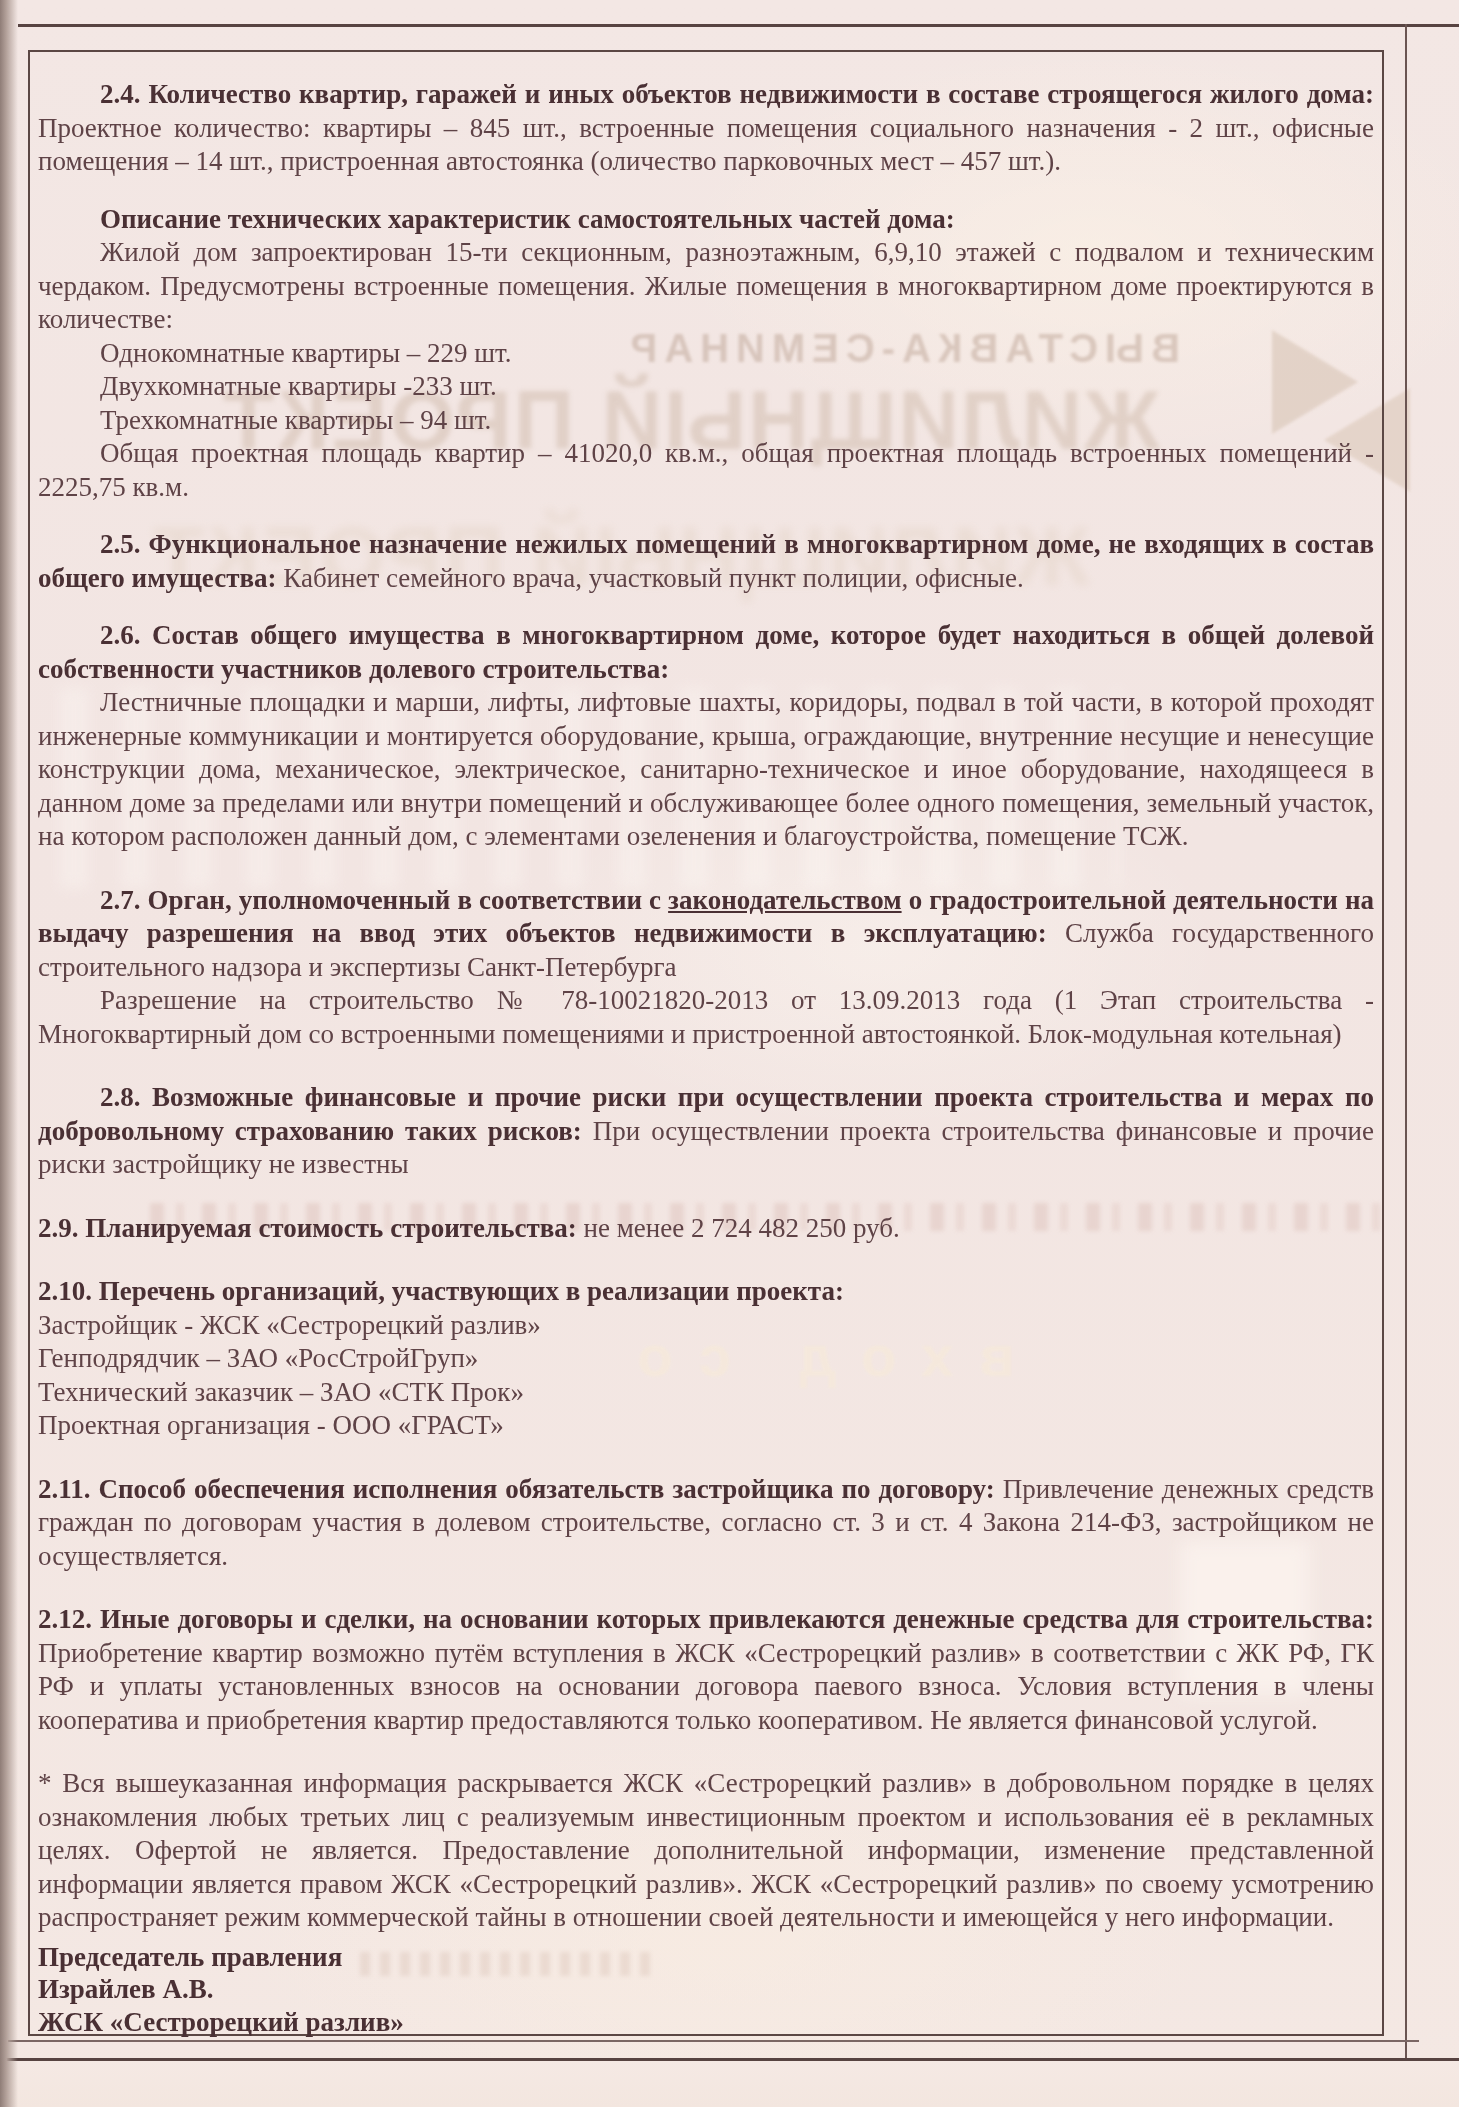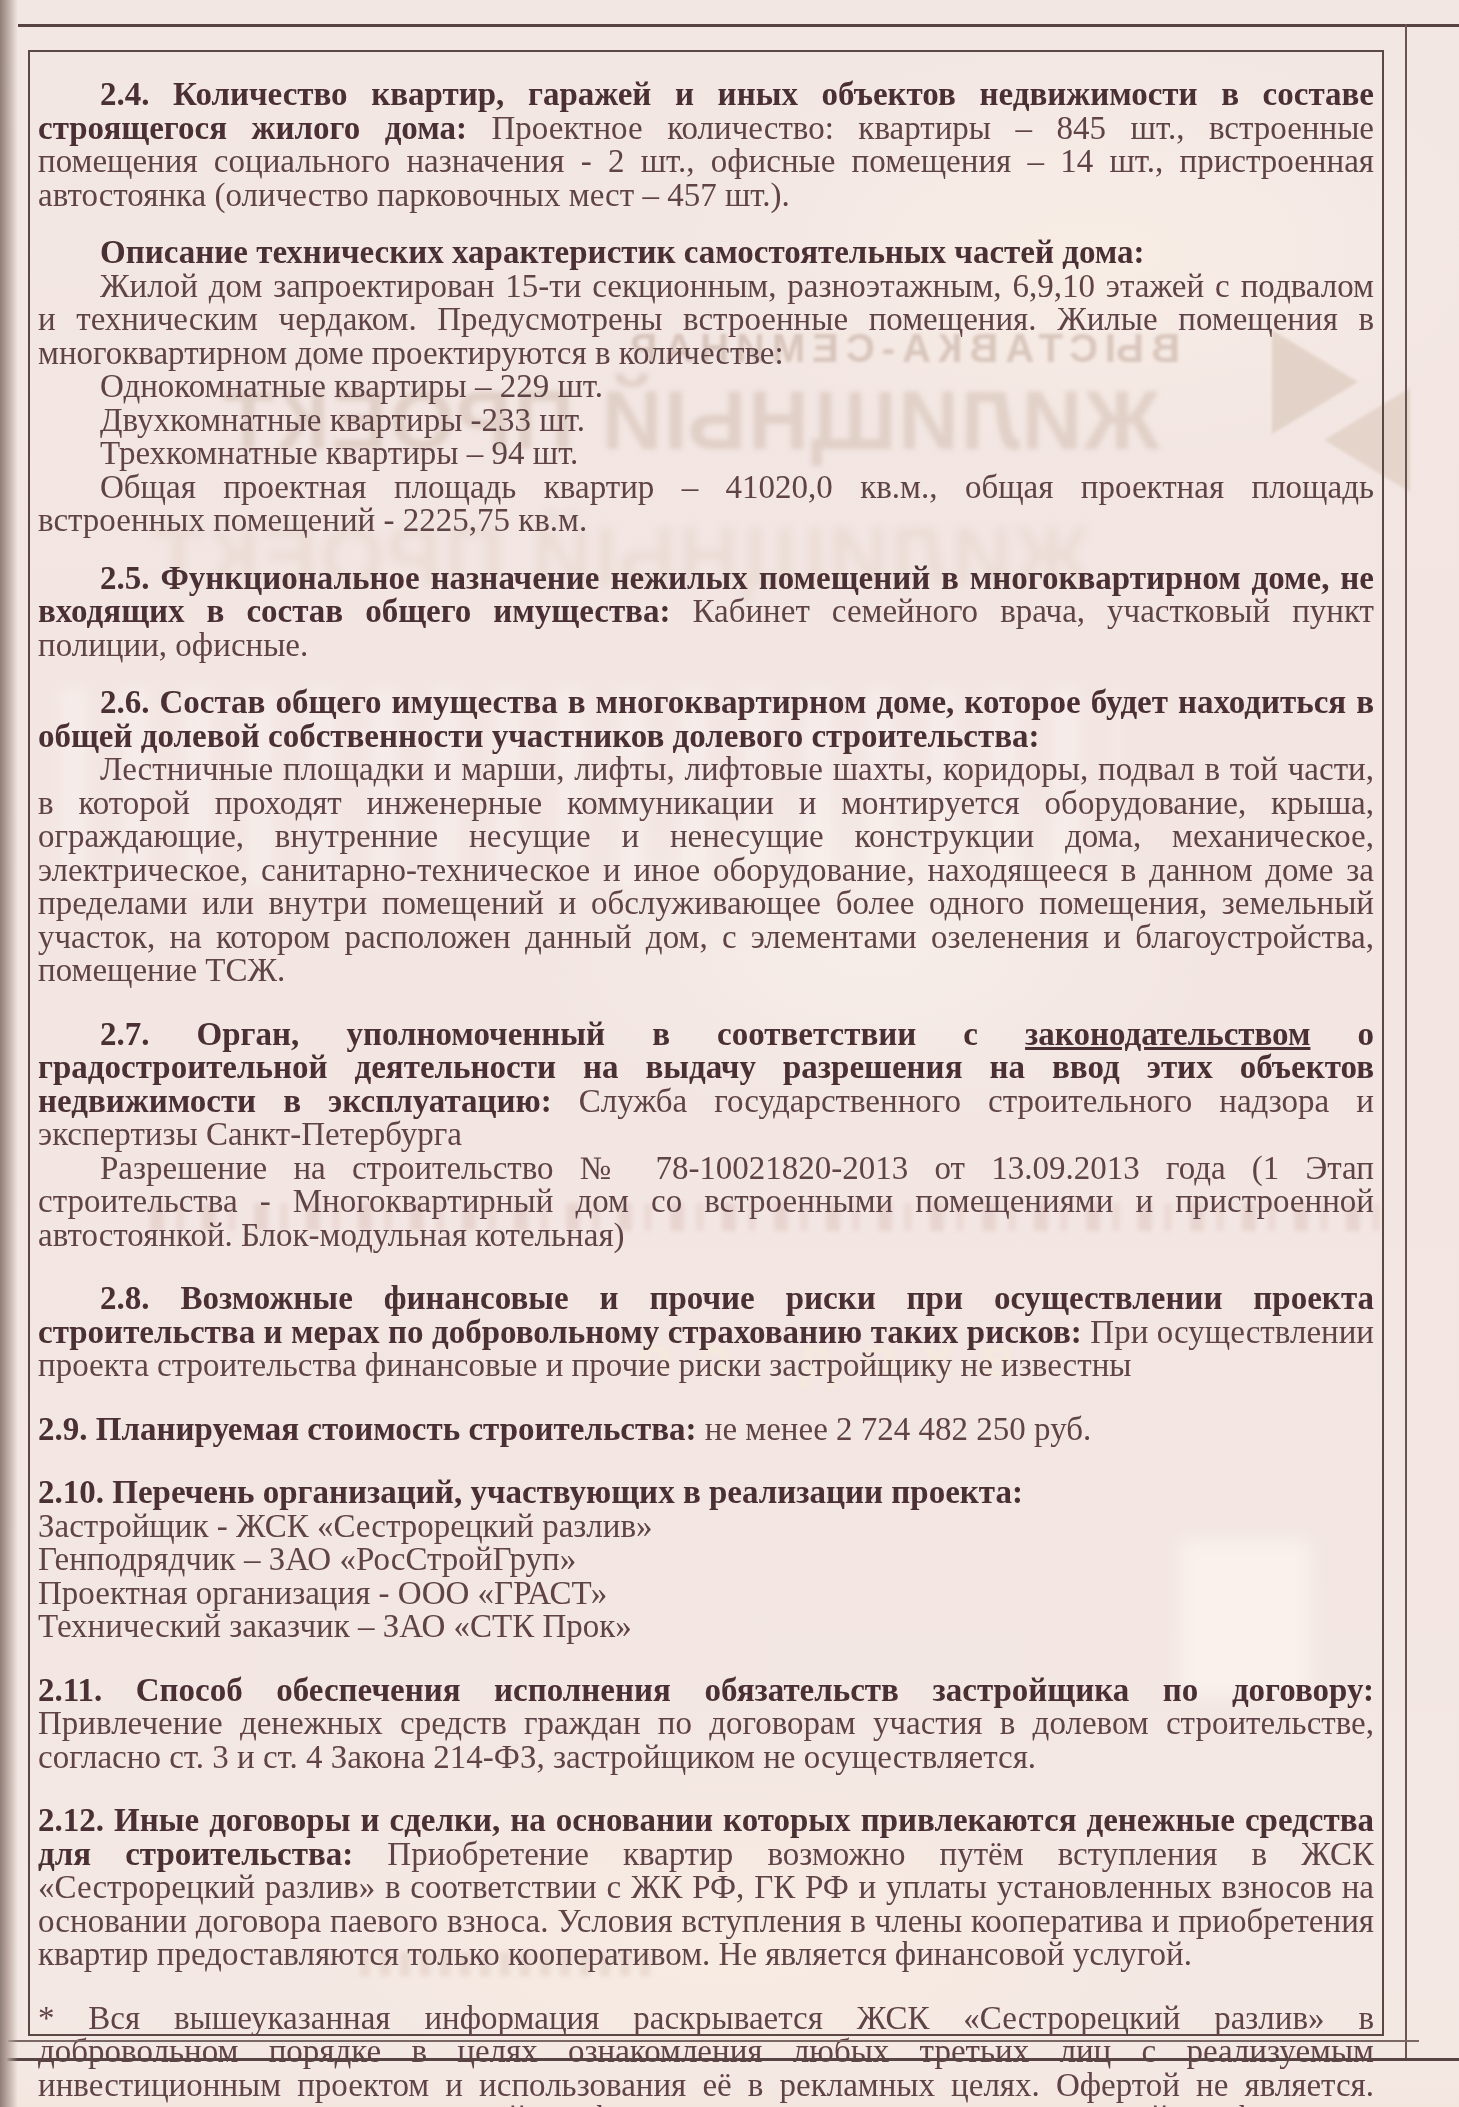--- a/index.html
+++ b/index.html
@@ -22,21 +22,21 @@
   
   .rule-top{position:absolute;left:18px;right:0;top:24px;height:3px;background:#574341;z-index:2;}
   .rule-bottom{position:absolute;left:6px;right:0;top:2058px;height:3px;background:#574341;z-index:2;}
   .rule-bottom2{position:absolute;left:8px;right:40px;top:2040px;height:2px;background:#7b6764;z-index:2;}
   .vline-right{position:absolute;left:1405px;top:24px;width:2px;height:2036px;background:#6a5552;z-index:2;}
   
   .doc{
     position:absolute;left:28px;top:50px;width:1356px;height:1986px;z-index:1;
     border:2px solid #5b4744;background:transparent;
     box-sizing:border-box;padding:26px 8px 0 8px;
-    color:#5f4347;font-size:33px;line-height:33.5px;
+    color:#5f4347;font-size:27px;line-height:33.5px;
   }
   .doc p{margin:0;text-align:justify;}
   .ti{text-indent:62px;}
   b{color:#4a3034;font-weight:700;}
   .u{text-decoration:underline;}
   .gap{margin-top:24px !important;}
   .gap-lg{margin-top:30px !important;}
   .sig{ padding-right:6px;line-height:32.5px;margin-top:6px;}
   .sig div{font-weight:700;color:#4a3034;}
   
@@ -113,22 +113,22 @@
     <p class="ti gap-lg"><b><span>2.7. Орган, уполномоченный в соответствии с </span><span class="u">законодательством</span><span> о градостроительной деятельности на выдачу разрешения на ввод этих объектов недвижимости в эксплуатацию:</span></b><span> Служба государственного строительного надзора и экспертизы Санкт-Петербурга</span></p>
     <p class="ti">Разрешение на строительство № 78-10021820-2013 от 13.09.2013 года (1 Этап строительства - Многоквартирный дом со встроенными помещениями и пристроенной автостоянкой. Блок-модульная котельная)</p>
 
     <p class="ti gap-lg"><b>2.8. Возможные финансовые и прочие риски при осуществлении проекта строительства и мерах по добровольному страхованию таких рисков:</b><span> При осуществлении проекта строительства финансовые и прочие риски застройщику не известны</span></p>
 
     <p class="gap-lg"><b>2.9. Планируемая стоимость строительства:</b><span> не менее 2 724 482 250 руб.</span></p>
 
     <p class="gap-lg"><b>2.10. Перечень организаций, участвующих в реализации проекта:</b></p>
     <p>Застройщик - ЖСК «Сестрорецкий разлив»</p>
     <p>Генподрядчик – ЗАО «РосСтройГруп»</p>
+    <p>Технический заказчик –  ЗАО «СТК Прок»</p>
     <p>Проектная организация - ООО «ГРАСТ»</p>
-    <p>Технический заказчик –  ЗАО «СТК Прок»</p>
 
     <p class="gap-lg"><b>2.11. Способ обеспечения исполнения обязательств застройщика по договору:</b><span> Привлечение денежных средств граждан по договорам участия в долевом строительстве, согласно ст. 3 и ст. 4 Закона 214-ФЗ, застройщиком не осуществляется.</span></p>
 
     <p class="gap-lg"><b>2.12. Иные договоры и сделки, на основании которых привлекаются денежные средства для строительства:</b><span> Приобретение квартир возможно путём вступления в ЖСК «Сестрорецкий разлив» в соответствии с ЖК РФ, ГК РФ и уплаты установленных взносов на основании договора паевого взноса. Условия вступления в члены кооператива и приобретения квартир предоставляются только кооперативом. Не является финансовой услугой.</span></p>
 
     <p class="gap-lg">* Вся вышеуказанная информация раскрывается ЖСК «Сестрорецкий разлив» в добровольном порядке в целях ознакомления любых третьих лиц с реализуемым инвестиционным проектом и использования её в рекламных целях. Офертой не является. Предоставление дополнительной информации, изменение представленной информации является правом ЖСК «Сестрорецкий разлив». ЖСК «Сестрорецкий разлив» по своему усмотрению распространяет режим коммерческой тайны в отношении своей деятельности и имеющейся у него информации.</p>
 
     <div class="sig">
       <div>Председатель правления</div>
       <div>Израйлев А.В.</div>

